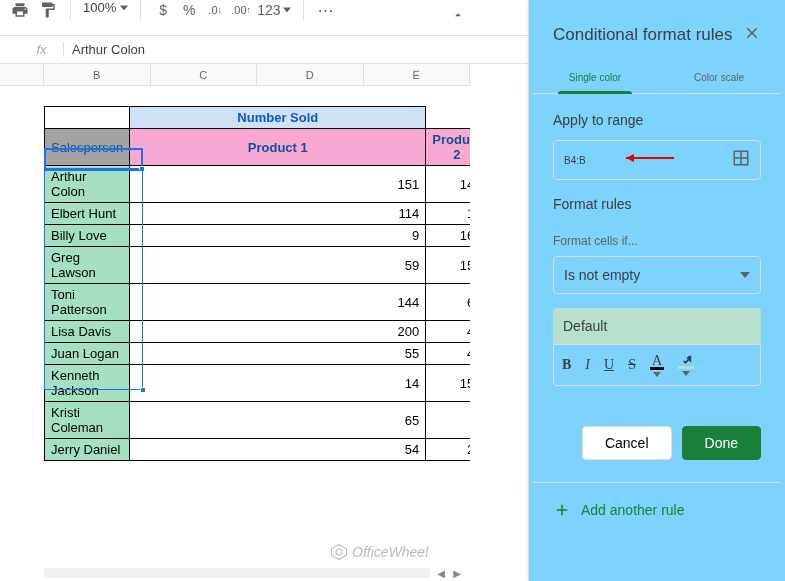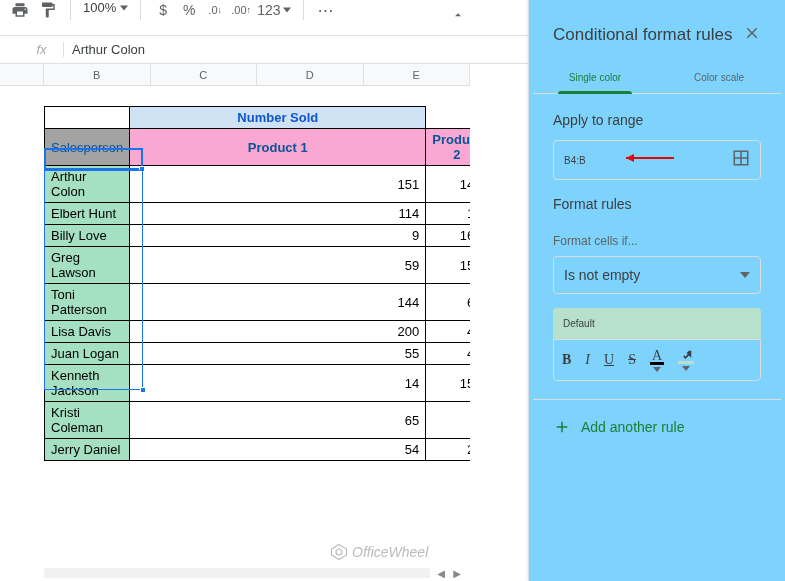--- a/index.html
+++ b/index.html
@@ -51,21 +51,21 @@
     
     .sb-body { padding: 18px 20px; }
     .sb-label { font-size: 14px; font-weight: 500; color: #3c4043; margin-bottom: 12px; }
     .sb-sublabel { font-size: 12px; color: #5f6368; margin-bottom: 8px; margin-top: 22px; }
     .range-input { display: flex; align-items: center; border: 1px solid #dadce0; border-radius: 4px; padding: 8px 10px; margin-bottom: 16px; position: relative; }
     .range-text { flex: 1; font-size: 10px; color: #3c4043; }
     .grid-icon { width: 18px; height: 18px; }
     .arrow-annotation { position: absolute; left: 72px; top: 12px; }
     
     .condition-select { border: 1px solid #dadce0; border-radius: 4px; padding: 10px; display: flex; justify-content: space-between; align-items: center; font-size: 14px; color: #3c4043; cursor: pointer; margin-bottom: 14px; }
-    .style-preview { background: #b7e1cd; padding: 10px; font-size: 10px; color: #3c4043; border-radius: 4px 4px 0 0; }
+    .style-preview { background: #b7e1cd; padding: 10px; font-size: 14px; color: #3c4043; border-radius: 4px 4px 0 0; }
     .style-toolbar { display: flex; border: 1px solid #dadce0; border-radius: 0 0 4px 4px; padding: 8px; gap: 14px; align-items: center; }
     .fmt-btn { font-size: 14px; color: #3c4043; cursor: pointer; font-family: serif; }
     .fmt-btn.bold { font-weight: bold; }
     .fmt-btn.italic { font-style: italic; }
     .fmt-btn.underline { text-decoration: underline; }
     .fmt-btn.strike { text-decoration: line-through; }
     .color-swatch { display: inline-block; width: 16px; height: 3px; background: #b7e1cd; margin-top: -2px; }
     
     .sb-actions { display: flex; justify-content: flex-end; gap: 10px; padding: 22px 20px; }
     .btn { padding: 8px 22px; font-size: 14px; border-radius: 4px; cursor: pointer; border: 1px solid #dadce0; background: #fff; }
@@ -281,20 +281,24 @@
         <svg width="14" height="14" viewBox="0 0 24 24" fill="#3c4043">
             <path d="M17 3l-6 6-4 4 4 4 6-6 4 4V3h-4zm-2 6l-4 4-2-2 4-4 2 2z"></path>
           </svg>
         <span class="color-swatch"></span>
           <svg width="8" height="5" viewBox="0 0 10 6" style="margin-top:2px">
             <path d="M0 0 L5 6 L10 0 Z" fill="#5f6368"></path>
           </svg>
       </span>
     </div>
   </div>
+  <div class="sb-actions">
+    <button class="btn">Cancel</button>
+    <button class="btn primary">Done</button>
+  </div>
   <div class="sb-footer">
     <div class="add-rule">
       <svg width="18" height="18" viewBox="0 0 24 24" fill="currentColor">
           <path d="M19 13h-6v6h-2v-6H5v-2h6V5h2v6h6v2z"></path>
         </svg>
       <span>Add another rule</span>
     </div>
   </div>
 </div>
 

